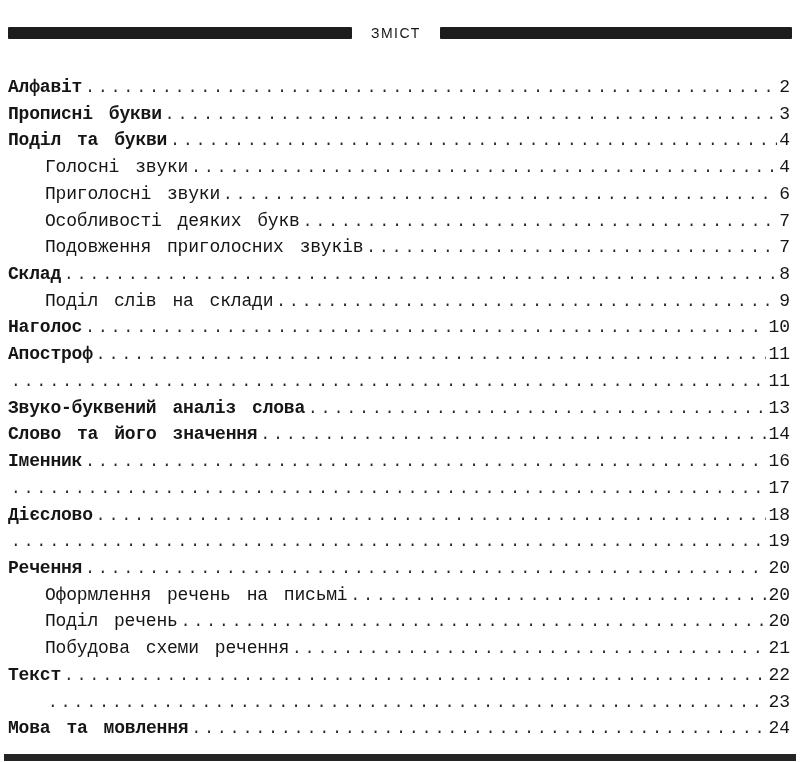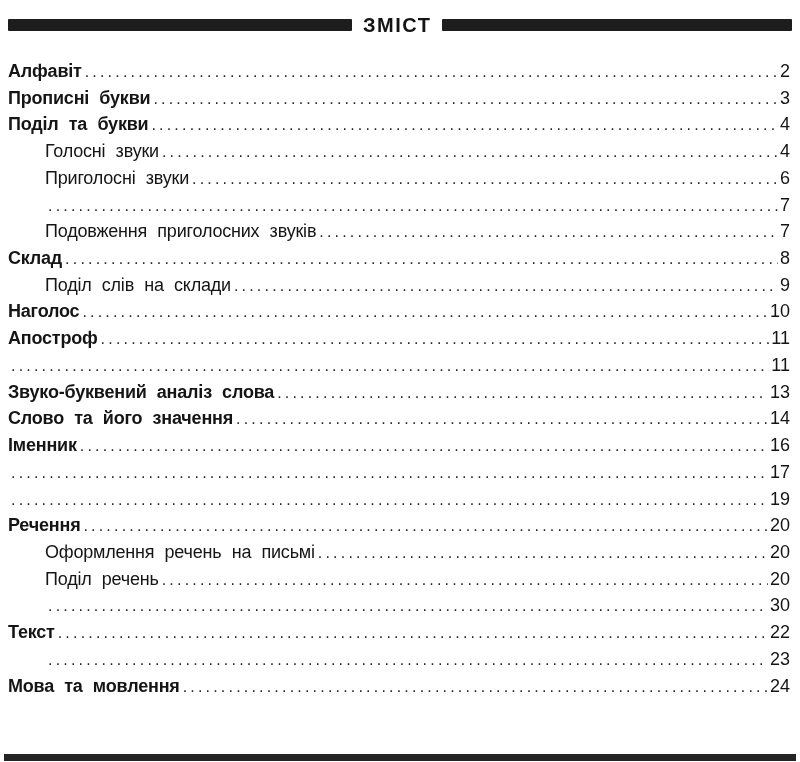--- a/index.html
+++ b/index.html
@@ -20,39 +20,40 @@
     padding: 12px 8px 0 8px;
   }
   .rule {
     height: 12px;
     background: #1d1d1d;
     border-radius: 1px;
   }
   .rule-left { width: 344px; flex: 0 0 auto; }
   .rule-right { flex: 1 1 auto; }
   .toc-title {
-    margin: 0;
-    font-size: 20px;
-    font-weight: 700;
+    margin: 8px;
+    font-size: 14px;
+    font-weight: 400;
     letter-spacing: 1.5px;
     line-height: 26px;
     white-space: nowrap;
     color: #141414;
   }
   
   .toc-list {
     padding: 20px 10px 0 8px;
   }
   .toc-row {
     display: flex;
     align-items: baseline;
     height: 26.73px;
     font-size: 18px;
     line-height: 26.73px;
     word-spacing: 0.3em;
+    font-family: Liberation Mono, monospace;
   }
   .toc-row.main .toc-label { font-weight: 700; }
   .toc-row.sub { padding-left: 37px; }
   .toc-row.sub .toc-label { font-weight: 400; }
   .toc-label {
     flex: 0 0 auto;
     white-space: nowrap;
     letter-spacing: -0.2px;
   }
   .dots {
@@ -115,20 +116,21 @@
         <span class="toc-label">Голосні звуки</span>
         <span class="dots"></span>
         <span class="toc-page-num">4</span>
       </div>
       <div class="toc-row sub">
         <span class="toc-label">Приголосні звуки</span>
         <span class="dots"></span>
         <span class="toc-page-num">6</span>
       </div>
       <div class="toc-row sub">
+        <span class="toc-label">Особливості деяких букв</span>
         <span class="dots"></span>
         <span class="toc-page-num">7</span>
       </div>
       <div class="toc-row sub">
         <span class="toc-label">Подовження приголосних звуків</span>
         <span class="dots"></span>
         <span class="toc-page-num">7</span>
       </div>
       <div class="toc-row main">
         <span class="toc-label">Склад</span>
@@ -167,41 +169,47 @@
       <div class="toc-row main">
         <span class="toc-label">Іменник</span>
         <span class="dots"></span>
         <span class="toc-page-num">16</span>
       </div>
       <div class="toc-row main">
         <span class="dots"></span>
         <span class="toc-page-num">17</span>
       </div>
       <div class="toc-row main">
+        <span class="toc-label">Дієслово</span>
+        <span class="dots"></span>
+        <span class="toc-page-num">18</span>
+      </div>
+      <div class="toc-row main">
         <span class="dots"></span>
         <span class="toc-page-num">19</span>
       </div>
       <div class="toc-row main">
         <span class="toc-label">Речення</span>
         <span class="dots"></span>
         <span class="toc-page-num">20</span>
       </div>
       <div class="toc-row sub">
         <span class="toc-label">Оформлення речень на письмі</span>
         <span class="dots"></span>
         <span class="toc-page-num">20</span>
       </div>
       <div class="toc-row sub">
         <span class="toc-label">Поділ речень</span>
         <span class="dots"></span>
         <span class="toc-page-num">20</span>
       </div>
       <div class="toc-row sub">
-        <span class="dots"></span>
-        <span class="toc-page-num">30</span>
+        <span class="toc-label">Побудова схеми речення</span>
+        <span class="dots"></span>
+        <span class="toc-page-num">21</span>
       </div>
       <div class="toc-row main">
         <span class="toc-label">Текст</span>
         <span class="dots"></span>
         <span class="toc-page-num">22</span>
       </div>
       <div class="toc-row sub">
         <span class="dots"></span>
         <span class="toc-page-num">23</span>
       </div>

